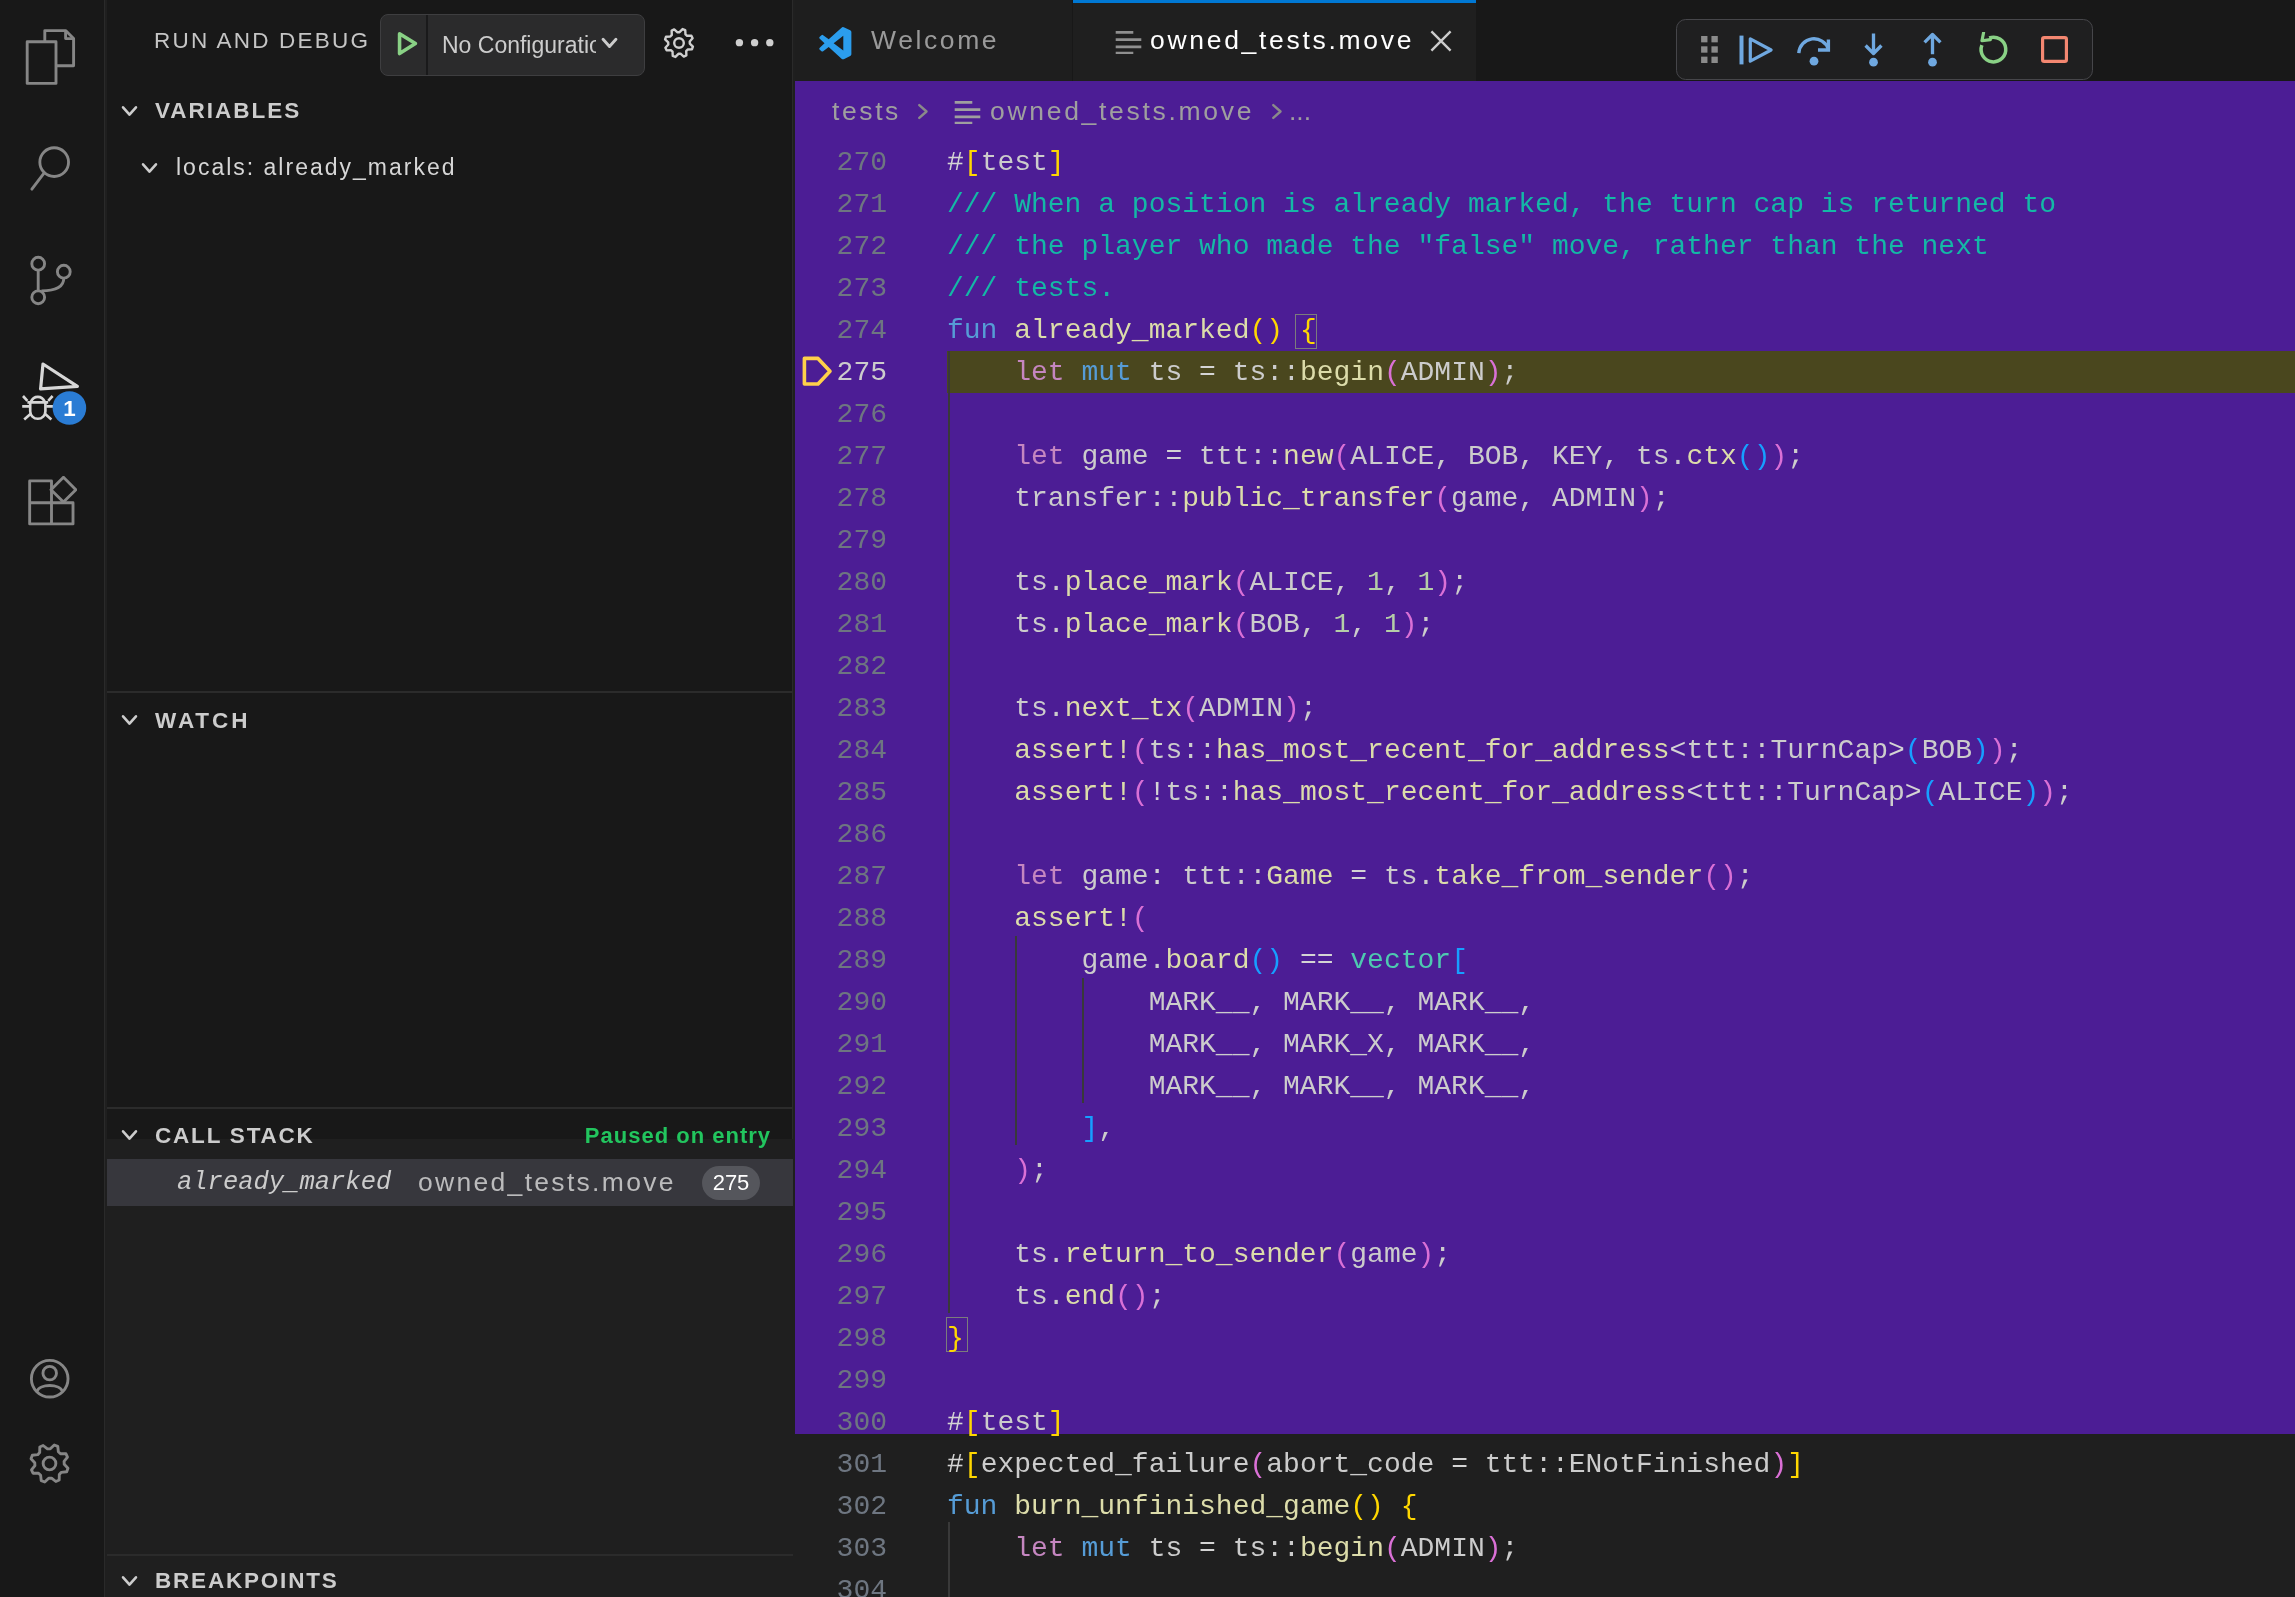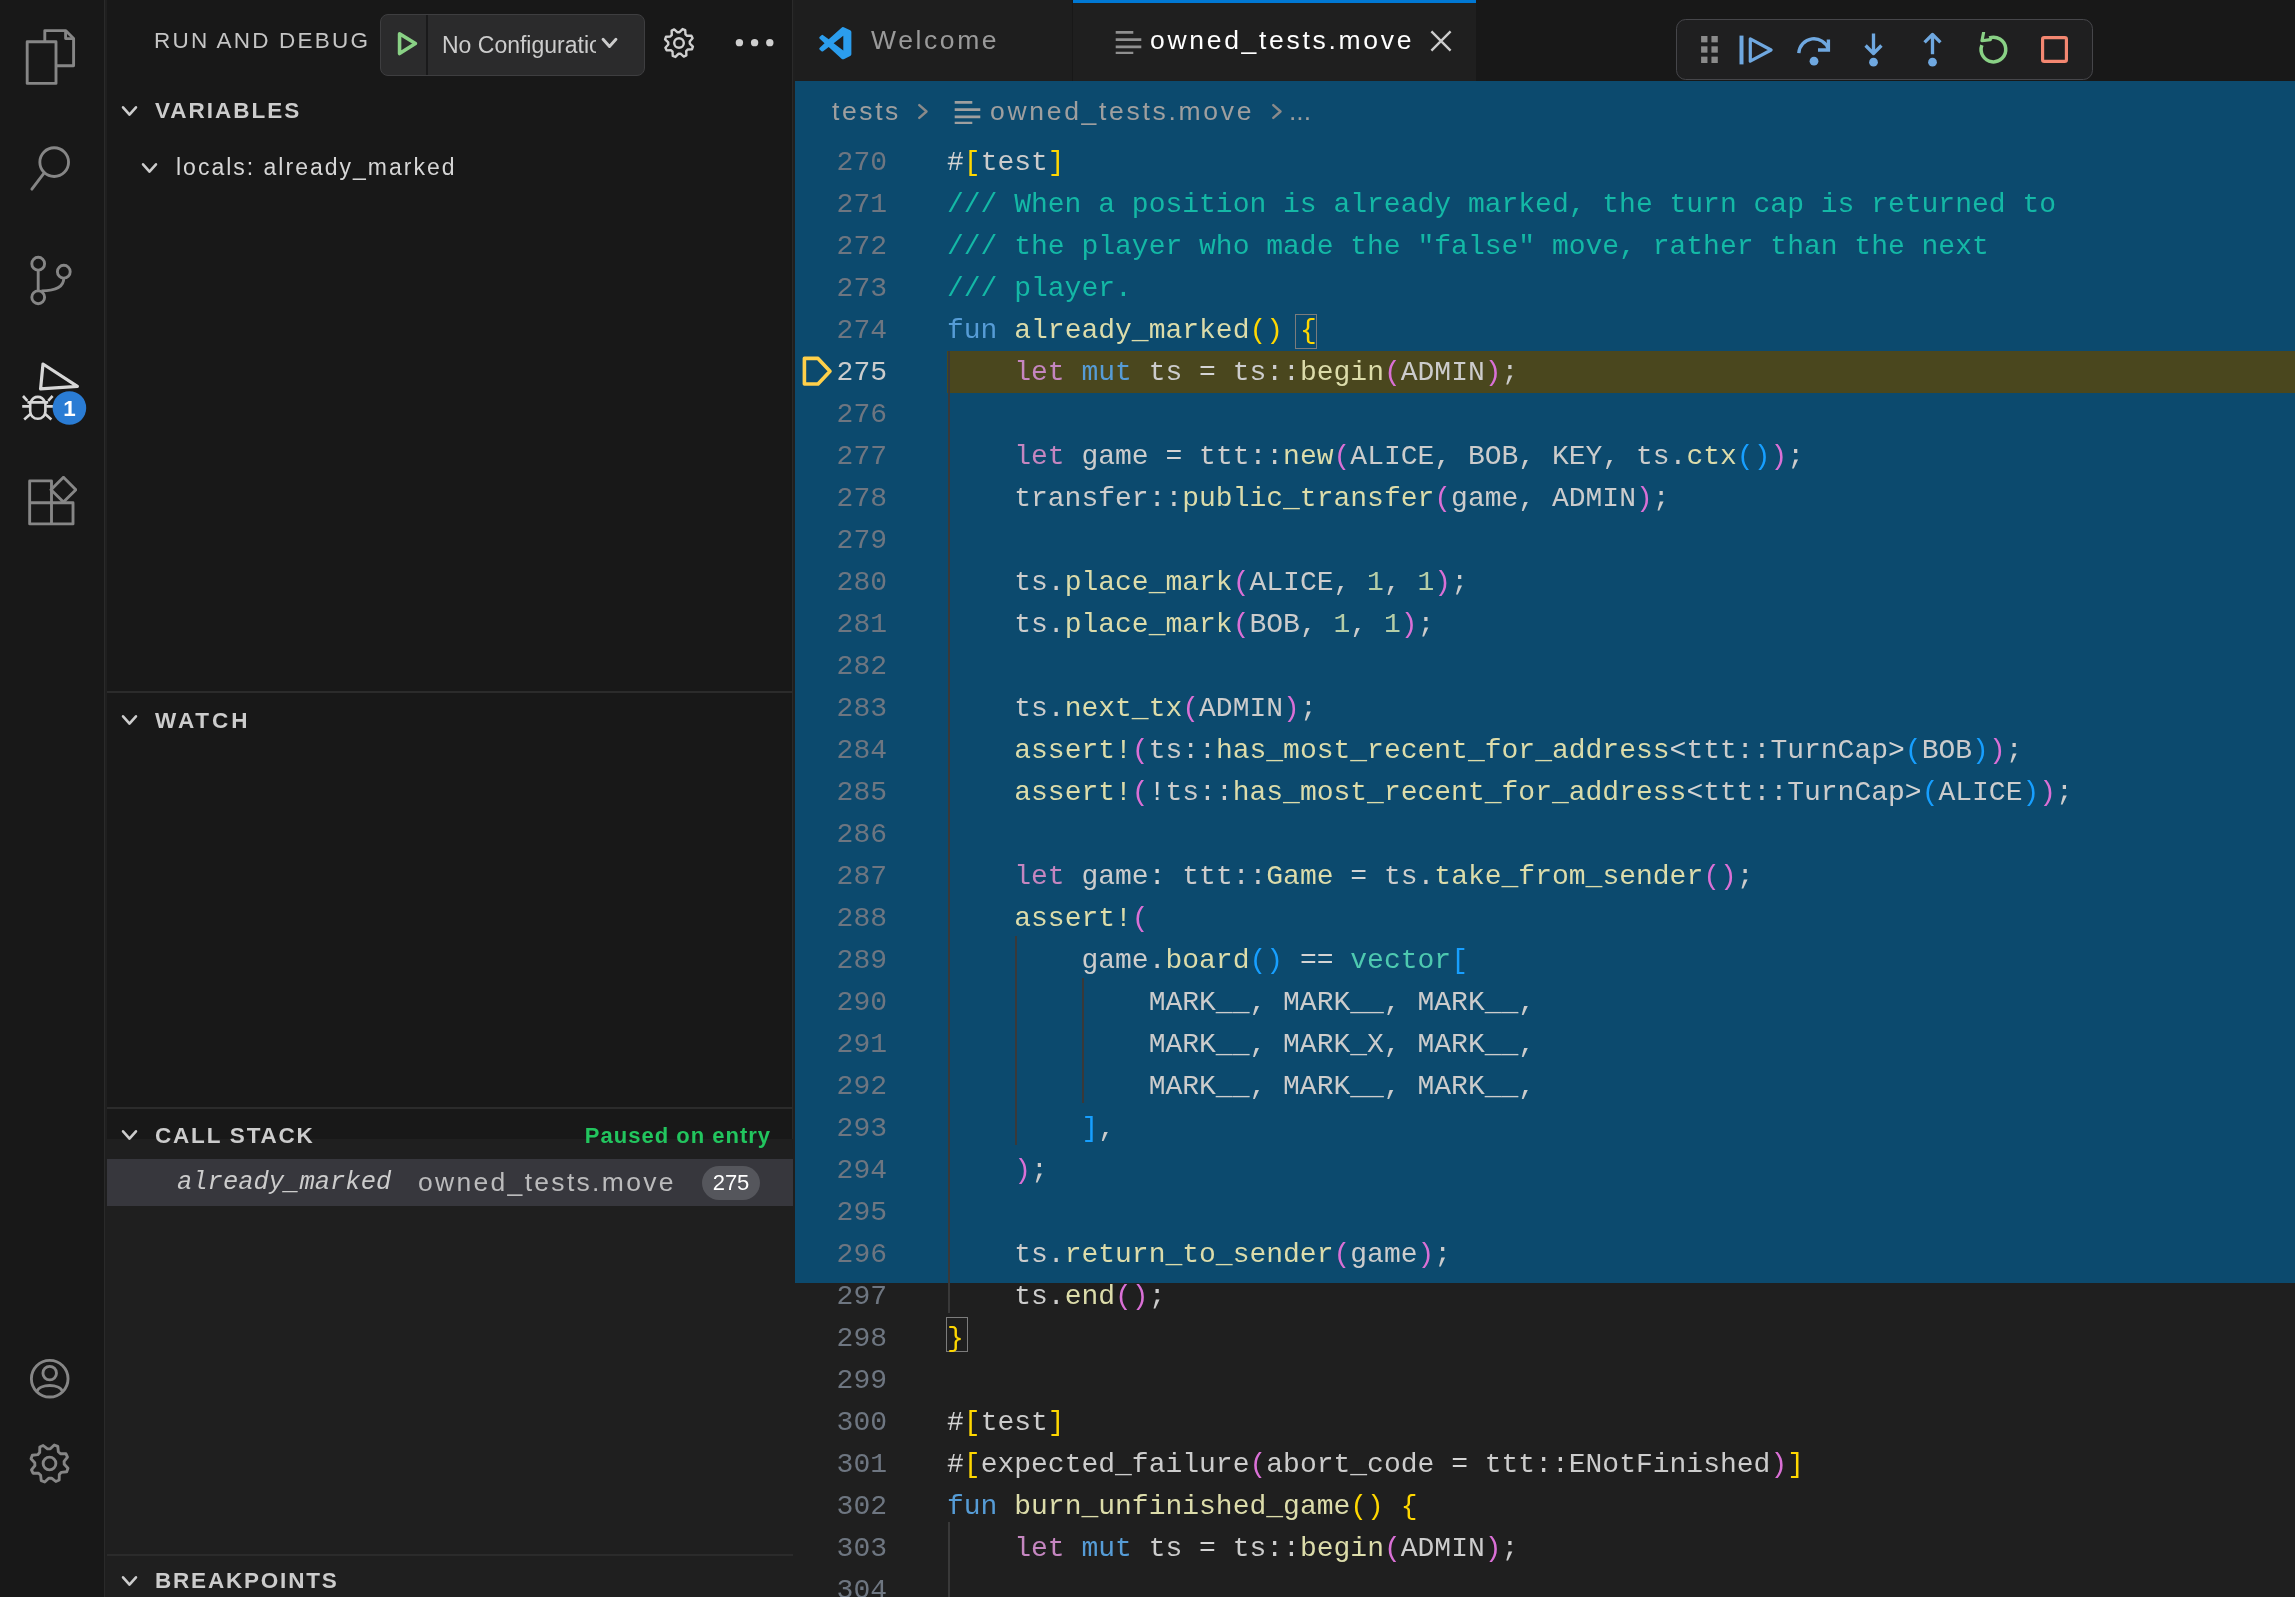--- a/index.html
+++ b/index.html
@@ -1,19 +1,19 @@
 <!DOCTYPE html>
 <html style="font-size:13px"><head><meta charset="utf-8"><style>
 *{margin:0;padding:0;box-sizing:border-box}
 html,body{width:2295px;height:1597px;overflow:hidden;background:#1f1f1f;
  font-family:"Liberation Sans",sans-serif;}
 .abs{position:absolute}
 #activity{position:absolute;left:0;top:0;width:105px;height:1597px;background:#181818;border-right:1.6px solid #2a2a2a}
 #sidebar{position:absolute;left:107px;top:0;width:686px;height:1139px;background:#181818;border-right:1.6px solid #2a2a2a}
-#editor{position:absolute;left:795px;top:0;width:1501px;height:1283px;background:#0c4a6e}
+#editor{position:absolute;left:795px;top:0;width:1501px;height:1434px;background:#4c1d95}
 #tabstrip{position:absolute;left:0;top:0;width:1501px;height:81px;background:#181818}
 .sechead{position:absolute;font-weight:bold;font-size:22.5px;color:#cccccc;letter-spacing:2px}
 .divider{position:absolute;left:0;width:686px;height:1.6px;background:#2b2b2b}
 svg{display:block}
 .mono{font-family:"Liberation Mono",monospace}
 #code{position:absolute;left:947px;top:142px;font-family:"Liberation Mono",monospace;
  font-size:28px;color:#cccccc;}
 #code .ln{height:42px;line-height:42px;white-space:pre}
 #gutter{position:absolute;left:795px;top:142px;width:92px;font-family:"Liberation Mono",monospace;
  font-size:28px;color:#6e7681;text-align:right}
@@ -217,21 +217,21 @@
 <div class="gn">300</div>
 <div class="gn">301</div>
 <div class="gn">302</div>
 <div class="gn">303</div>
 <div class="gn">304</div>
   </div>
 <div id="code">
     <div class="ln"><s class="w">#</s><s class="g">[</s>test<s class="g">]</s></div>
 <div class="ln"><s class="c">/// When a position is already marked, the turn cap is returned to</s></div>
 <div class="ln"><s class="c">/// the player who made the "false" move, rather than the next</s></div>
-<div class="ln"><s class="c">/// player.</s></div>
+<div class="ln"><s class="c">/// tests.</s></div>
 <div class="ln"><s class="kb">fun</s> <s class="f">already_marked</s><s class="g">()</s> <s class="g">{</s></div>
 <div class="ln">    <s class="km">let</s> <s class="kb">mut</s> ts <s class="w">=</s> ts::<s class="f">begin</s><s class="p">(</s>ADMIN<s class="p">)</s>;</div>
 <div class="ln"></div>
 <div class="ln">    <s class="km">let</s> game <s class="w">=</s> ttt::<s class="f">new</s><s class="p">(</s>ALICE, BOB, KEY, ts.<s class="f">ctx</s><s class="b">()</s><s class="p">)</s>;</div>
 <div class="ln">    transfer::<s class="f">public_transfer</s><s class="p">(</s>game, ADMIN<s class="p">)</s>;</div>
 <div class="ln"></div>
 <div class="ln">    ts.<s class="f">place_mark</s><s class="p">(</s>ALICE, <s class="n">1</s>, <s class="n">1</s><s class="p">)</s>;</div>
 <div class="ln">    ts.<s class="f">place_mark</s><s class="p">(</s>BOB, <s class="n">1</s>, <s class="n">1</s><s class="p">)</s>;</div>
 <div class="ln"></div>
 <div class="ln">    ts.<s class="f">next_tx</s><s class="p">(</s>ADMIN<s class="p">)</s>;</div>

